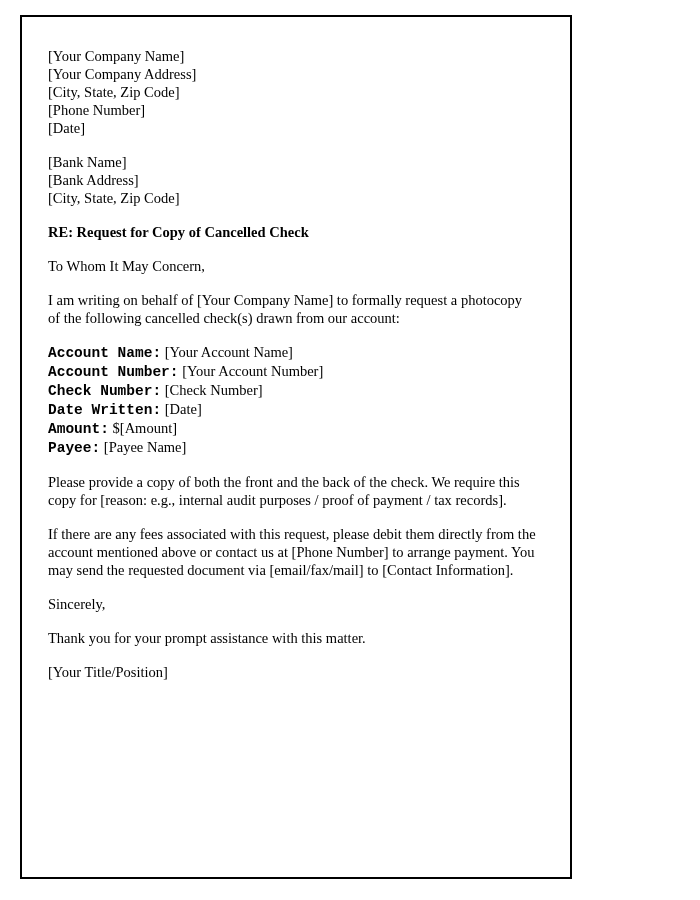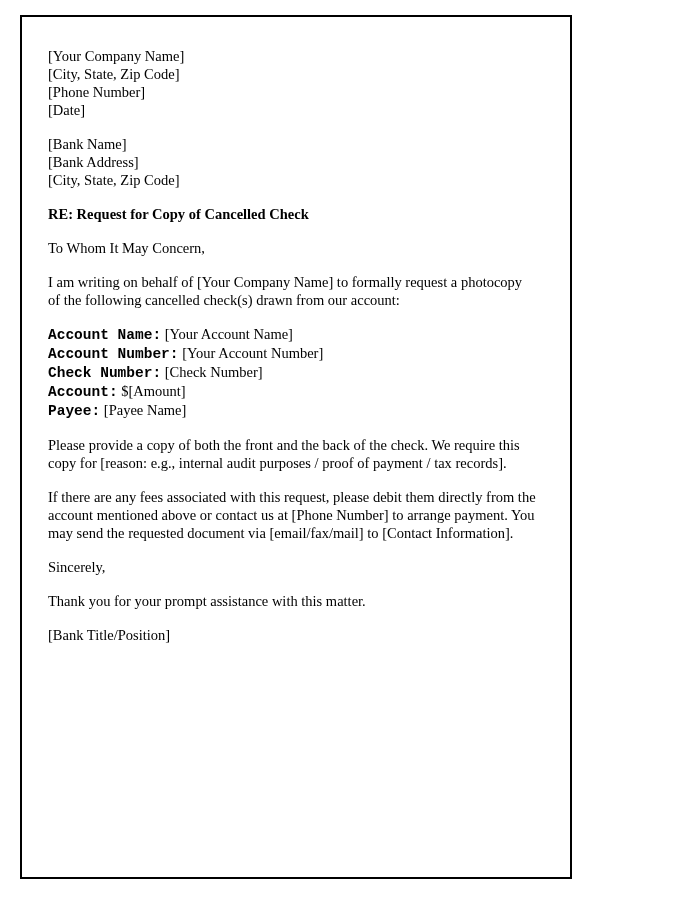--- a/index.html
+++ b/index.html
@@ -43,20 +43,21 @@
   }
 </style>
 </head>
 <body>
 
 <div class="page">
   <div class="letter-frame">
 
     <div class="block">
       <p class="line">[Your Company Name]</p>
+      <p class="line">[Your Company Address]</p>
       <p class="line">[City, State, Zip Code]</p>
       <p class="line">[Phone Number]</p>
       <p class="line">[Date]</p>
     </div>
 
     <div class="block">
       <p class="line">[Bank Name]</p>
       <p class="line">[Bank Address]</p>
       <p class="line">[City, State, Zip Code]</p>
     </div>
@@ -80,21 +81,25 @@
       </p>
       <p class="line">
         <span class="detail-label">Account Number:</span>
         <span class="detail-value">[Your Account Number]</span>
       </p>
       <p class="line">
         <span class="detail-label">Check Number:</span>
         <span class="detail-value">[Check Number]</span>
       </p>
       <p class="line">
-        <span class="detail-label">Account:</span>
+        <span class="detail-label">Date Written:</span>
+        <span class="detail-value">[Date]</span>
+      </p>
+      <p class="line">
+        <span class="detail-label">Amount:</span>
         <span class="detail-value">$[Amount]</span>
       </p>
       <p class="line">
         <span class="detail-label">Payee:</span>
         <span class="detail-value">[Payee Name]</span>
       </p>
     </div>
 
     <div class="block">
       <p class="para">Please provide a copy of both the front and the back of the check. We require this copy for [reason: e.g., internal audit purposes / proof of payment / tax records].</p>
@@ -106,17 +111,17 @@
 
     <div class="block">
       <p class="line">Sincerely,</p>
     </div>
 
     <div class="block">
       <p class="para">Thank you for your prompt assistance with this matter.</p>
     </div>
 
     <div class="block">
-      <p class="line">[Bank Title/Position]</p>
+      <p class="line">[Your Title/Position]</p>
     </div>
 
   </div>
 </div>
 
 </body></html>

